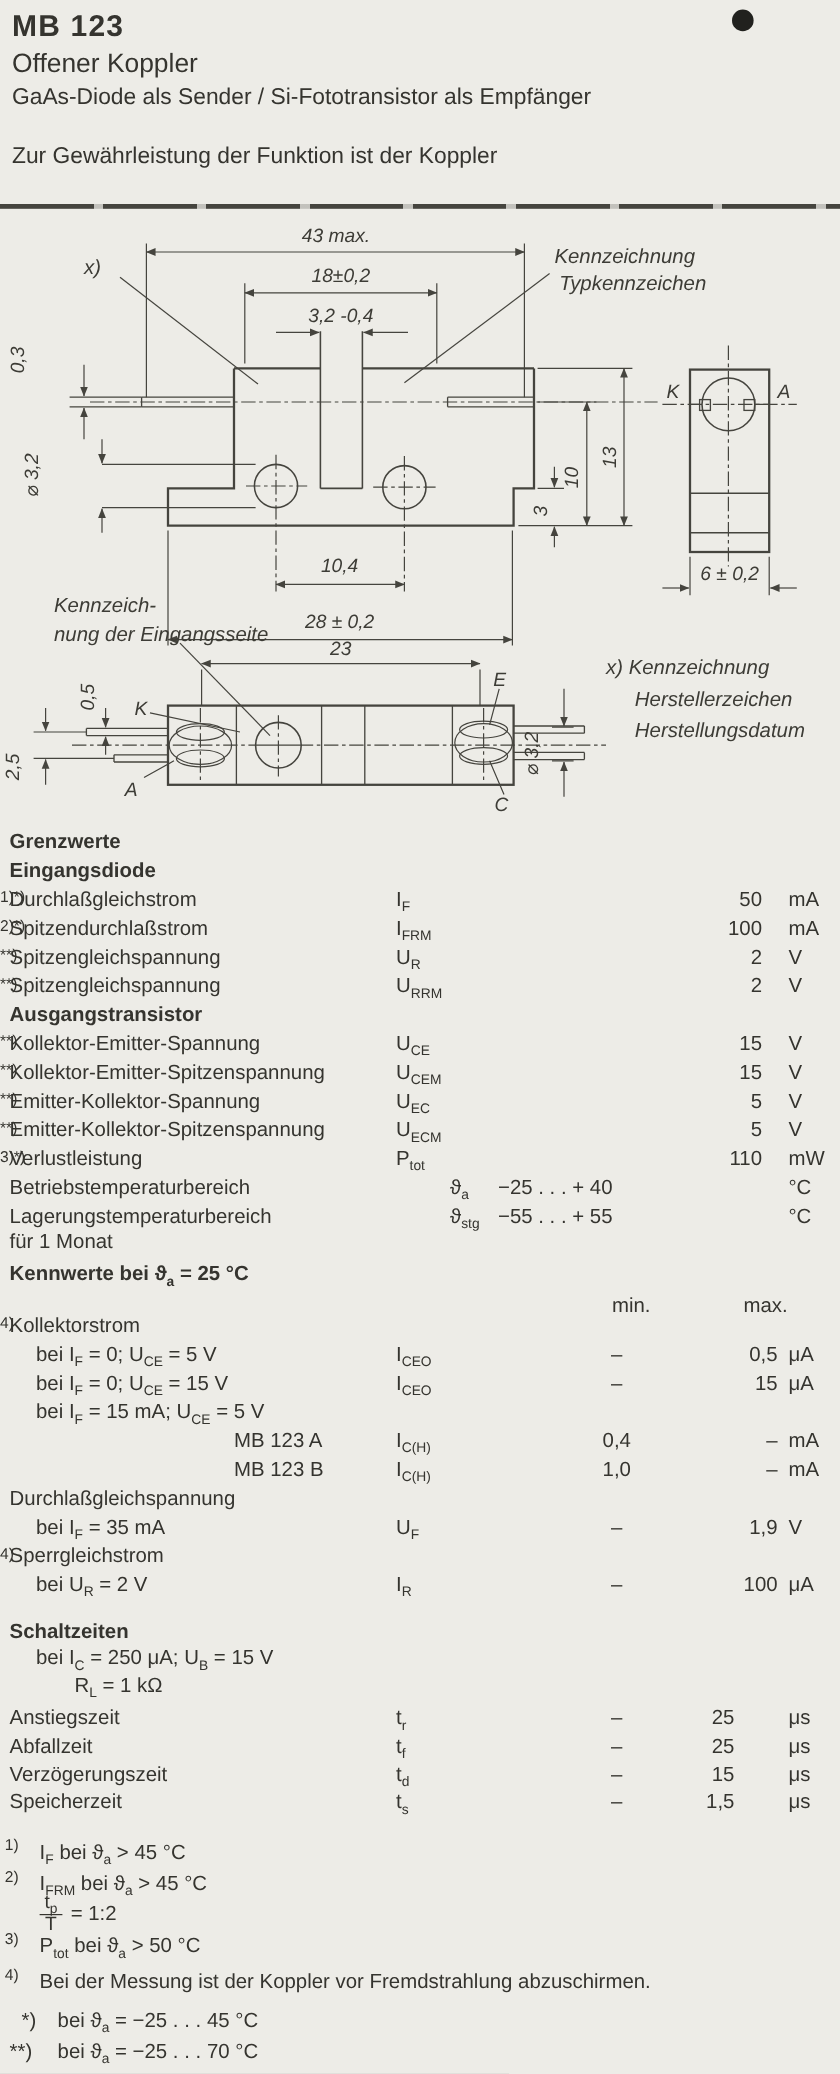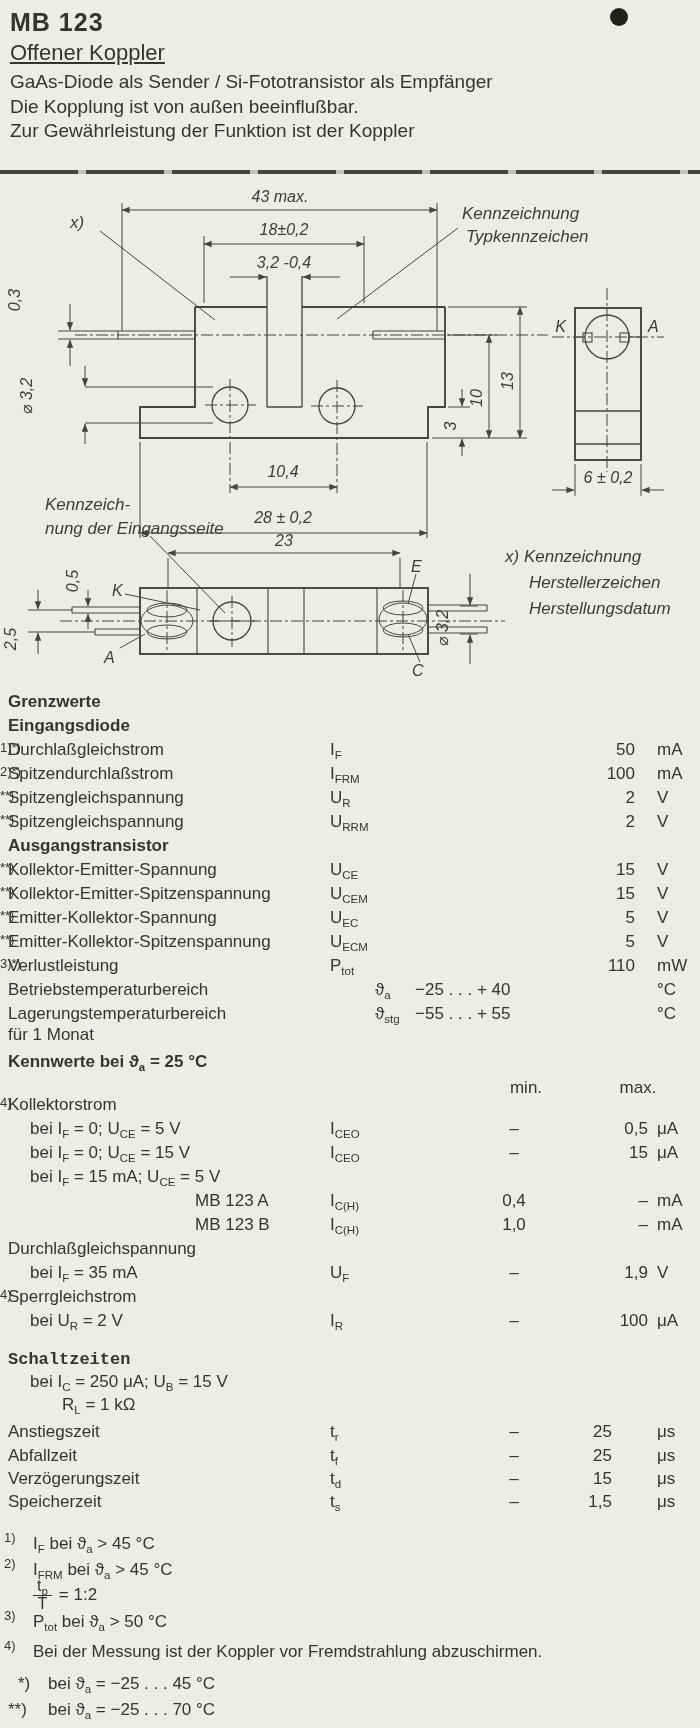--- a/index.html
+++ b/index.html
@@ -1,21 +1,21 @@
 <!DOCTYPE html>
 <html><head>
 <meta charset="utf-8">
 <style>
   html,body{margin:0;padding:0;background:#d8d7d2;}
   .page{position:relative;width:700px;height:1728px;background:#edece7;overflow:hidden;
         font-family:"Liberation Sans","DejaVu Sans",sans-serif;color:#35342f;}
   .abs{position:absolute;white-space:nowrap;}
   .title{left:10px;top:8px;font-size:25px;font-weight:bold;letter-spacing:1px;}
   .dot{left:610px;top:8px;width:18px;height:18px;border-radius:50%;background:#21211e;}
-  .subtitle{left:10px;top:40px;font-size:22px;text-decoration:underline;}
+  .subtitle{left:10px;top:40px;font-size:22px;}
   .descline{left:10px;font-size:19px;}
   .rule{left:0;top:170px;width:700px;height:4px;
         background:repeating-linear-gradient(90deg,#45443e 0 78px,rgba(69,68,62,.25) 78px 86px);}
   .drawing{position:absolute;left:0;top:176px;}
   
   .trow{position:absolute;left:0;width:700px;height:24px;font-size:17px;}
   .cell{position:absolute;top:0;white-space:nowrap;}
   .b{font-weight:bold;}
   .lab{left:8px;}
   .sym{left:330px;}
@@ -44,21 +44,20 @@
 </style>
 </head>
 <body>
 
 <div class="page">
 
   <div class="abs title">MB 123</div>
   <div class="abs dot"></div>
   <div class="abs subtitle">Offener Koppler</div>
   <div class="abs descline" style="top:71px">GaAs-Diode als Sender / Si-Fototransistor als Empfänger</div>
-  <div class="abs descline" style="top:96px">Die Kopplung ist von außen beeinflußbar.</div>
   <div class="abs descline" style="top:120px">Zur Gewährleistung der Funktion ist der Koppler</div>
   <div class="abs rule"></div>
 
   <svg class="drawing" width="700" height="512" viewBox="0 0 700 512">
     <defs>
       <marker id="ar" viewBox="0 0 10 10" refX="9" refY="5" markerWidth="8.5" markerHeight="8.5" orient="auto-start-reverse">
         <path d="M0,1.2 L9.5,5 L0,8.8 z" fill="#45443e"></path>
       </marker>
     </defs>
     <g stroke="#45443e" fill="none" stroke-width="1.3">
@@ -305,21 +304,21 @@
       <div class="trow" style="top: 1287px;"><span class="cell lab" style="left: 8px;">Sperrgleichstrom</span><span class="cell fnm" style="position: static;">4)</span></div>
       <div class="trow" style="top: 1311px;">
         <span class="cell lab" style="left: 30px;">bei U<sub>R</sub> = 2 V</span>
         <span class="cell sym">I<sub>R</sub></span>
         <span class="cell min">–</span>
         <span class="cell max">100</span>
         <span class="cell unit">μA</span>
       </div>
     </div>
   <div id="schaltzeiten">
-      <div class="trow" style="top: 1350px; font-family: Liberation Mono, monospace;">
+      <div class="trow" style="top: 1350px;">
         <span class="cell lab b">Schaltzeiten</span>
       </div>
       <div class="trow" style="top: 1372px;">
         <span class="cell lab" style="left: 30px;">bei I<sub>C</sub> = 250 μA; U<sub>B</sub> = 15 V</span>
       </div>
       <div class="trow" style="top: 1395px;">
         <span class="cell lab" style="left: 62px;">R<sub>L</sub> = 1 kΩ</span>
       </div>
       <div class="trow" style="top: 1422px;">
         <span class="cell lab">Anstiegszeit</span>

